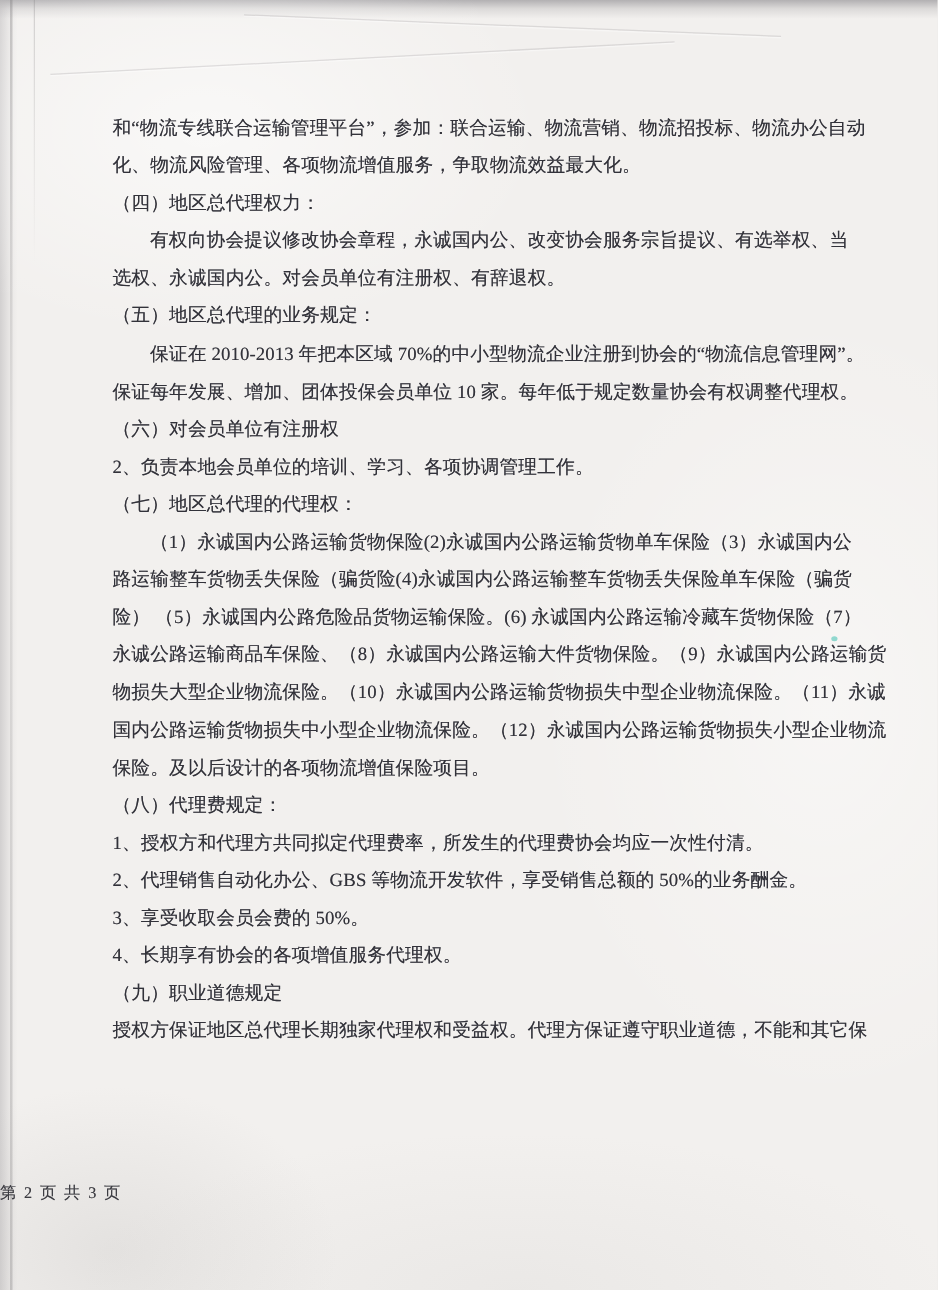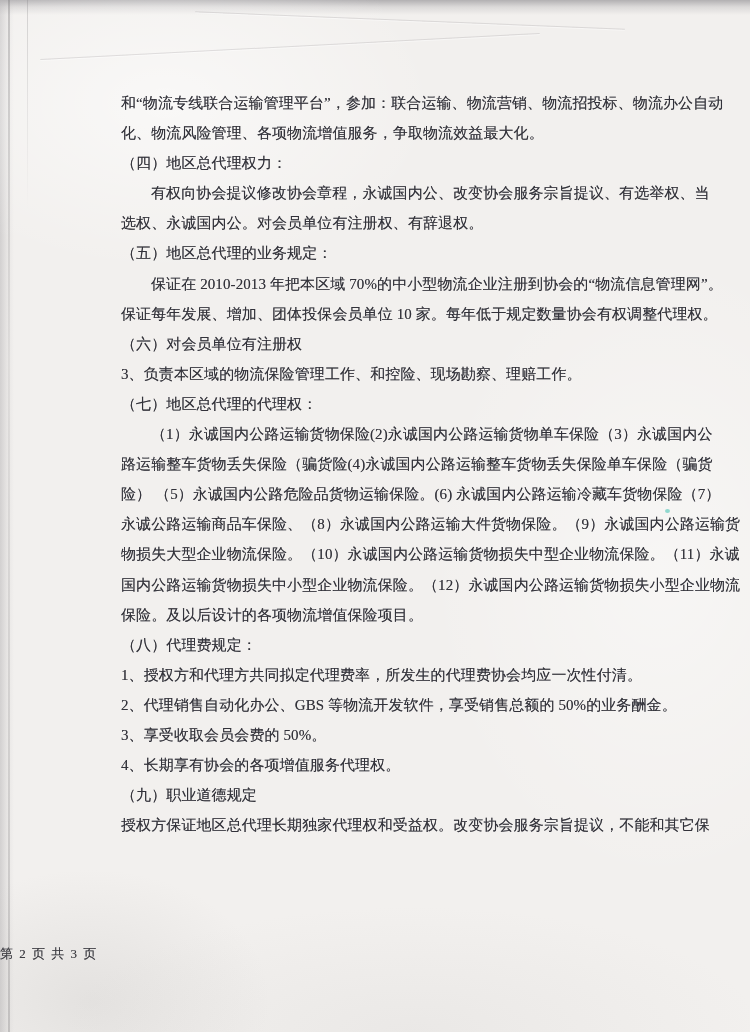--- a/index.html
+++ b/index.html
@@ -35,21 +35,21 @@
   .crease-b{top:20px;left:195px;width:430px;transform:rotate(2.3deg);}
   .speck{position:absolute;left:665px;top:509px;width:5px;height:4px;border-radius:50%;
     background:#7ed2c8;opacity:0.85;}
   .text-block{
     position:absolute;top:88px;left:90px;width:600px;
     font-size:15px;line-height:30.1px;
     color:#32323a;
     letter-spacing:0.1px;
     text-shadow:0 0 0.5px rgba(45,45,52,0.55);
   }
-  .line{white-space:nowrap;margin-left:31px;}
+  .line{white-space:nowrap;}
   .line.indent{text-indent:30px;}
   .footer{
     position:absolute;top:945px;left:0;width:700px;
     font-size:13px;letter-spacing:1.5px;
     color:#3c3c42;
     text-shadow:0 0 0.5px rgba(50,50,58,0.5);
   }
 </style>
 </head>
 <body>
@@ -64,32 +64,32 @@
   <div class="text-block" id="lines">
       <div class="line">和“物流专线联合运输管理平台”，参加：联合运输、物流营销、物流招投标、物流办公自动</div>
       <div class="line">化、物流风险管理、各项物流增值服务，争取物流效益最大化。</div>
       <div class="line">（四）地区总代理权力：</div>
       <div class="line indent">有权向协会提议修改协会章程，永诚国内公、改变协会服务宗旨提议、有选举权、当</div>
       <div class="line">选权、永诚国内公。对会员单位有注册权、有辞退权。</div>
       <div class="line">（五）地区总代理的业务规定：</div>
       <div class="line indent">保证在 2010-2013 年把本区域 70%的中小型物流企业注册到协会的“物流信息管理网”。</div>
       <div class="line">保证每年发展、增加、团体投保会员单位 10 家。每年低于规定数量协会有权调整代理权。</div>
       <div class="line">（六）对会员单位有注册权</div>
-      <div class="line">3、负责本区域的物流保险管理工作、和控险、现场勘察、理赔工作。</div>
+      <div class="line">2、负责本地会员单位的培训、学习、各项协调管理工作。</div>
       <div class="line">（七）地区总代理的代理权：</div>
       <div class="line indent">（1）永诚国内公路运输货物保险(2)永诚国内公路运输货物单车保险（3）永诚国内公</div>
       <div class="line">路运输整车货物丢失保险（骗货险(4)永诚国内公路运输整车货物丢失保险单车保险（骗货</div>
       <div class="line">险） （5）永诚国内公路危险品货物运输保险。(6) 永诚国内公路运输冷藏车货物保险（7）</div>
       <div class="line">永诚公路运输商品车保险、（8）永诚国内公路运输大件货物保险。（9）永诚国内公路运输货</div>
       <div class="line">物损失大型企业物流保险。（10）永诚国内公路运输货物损失中型企业物流保险。（11）永诚</div>
       <div class="line">国内公路运输货物损失中小型企业物流保险。（12）永诚国内公路运输货物损失小型企业物流</div>
       <div class="line">保险。及以后设计的各项物流增值保险项目。</div>
       <div class="line">（八）代理费规定：</div>
       <div class="line">1、授权方和代理方共同拟定代理费率，所发生的代理费协会均应一次性付清。</div>
       <div class="line">2、代理销售自动化办公、GBS 等物流开发软件，享受销售总额的 50%的业务酬金。</div>
       <div class="line">3、享受收取会员会费的 50%。</div>
       <div class="line">4、长期享有协会的各项增值服务代理权。</div>
       <div class="line">（九）职业道德规定</div>
-      <div class="line">授权方保证地区总代理长期独家代理权和受益权。改变协会服务宗旨提议，不能和其它保</div>
+      <div class="line">授权方保证地区总代理长期独家代理权和受益权。代理方保证遵守职业道德，不能和其它保</div>
     </div>
 
   <div class="footer">第 2 页 共 3 页</div>
 </div>
 
 </body></html>

